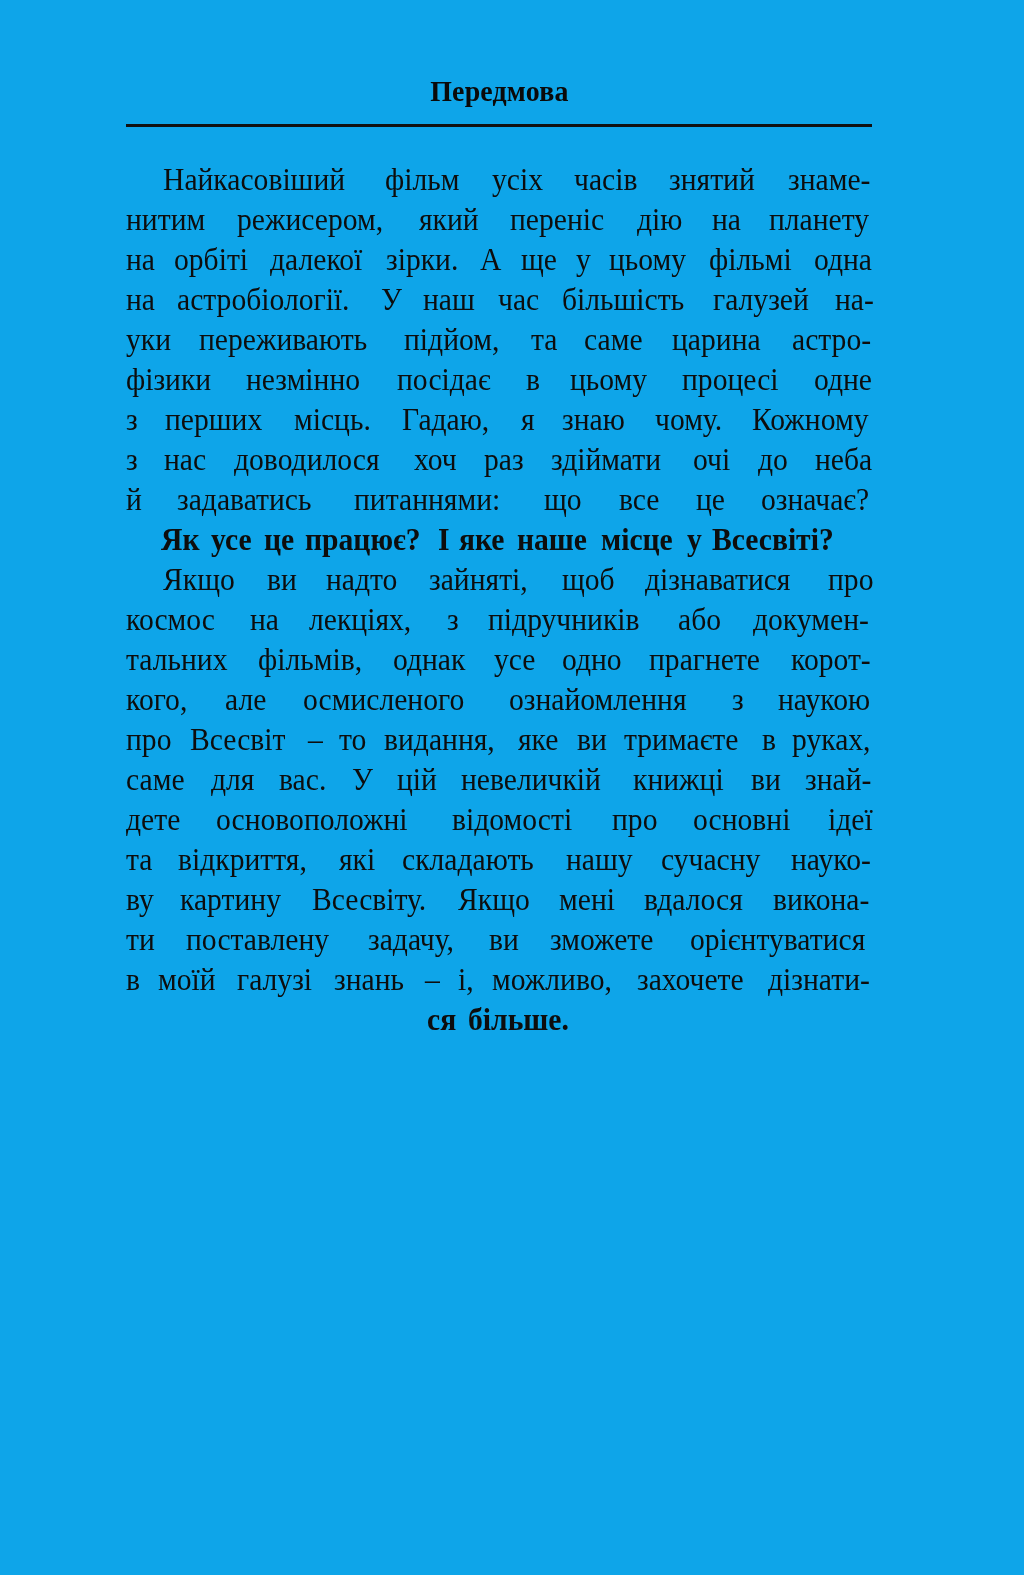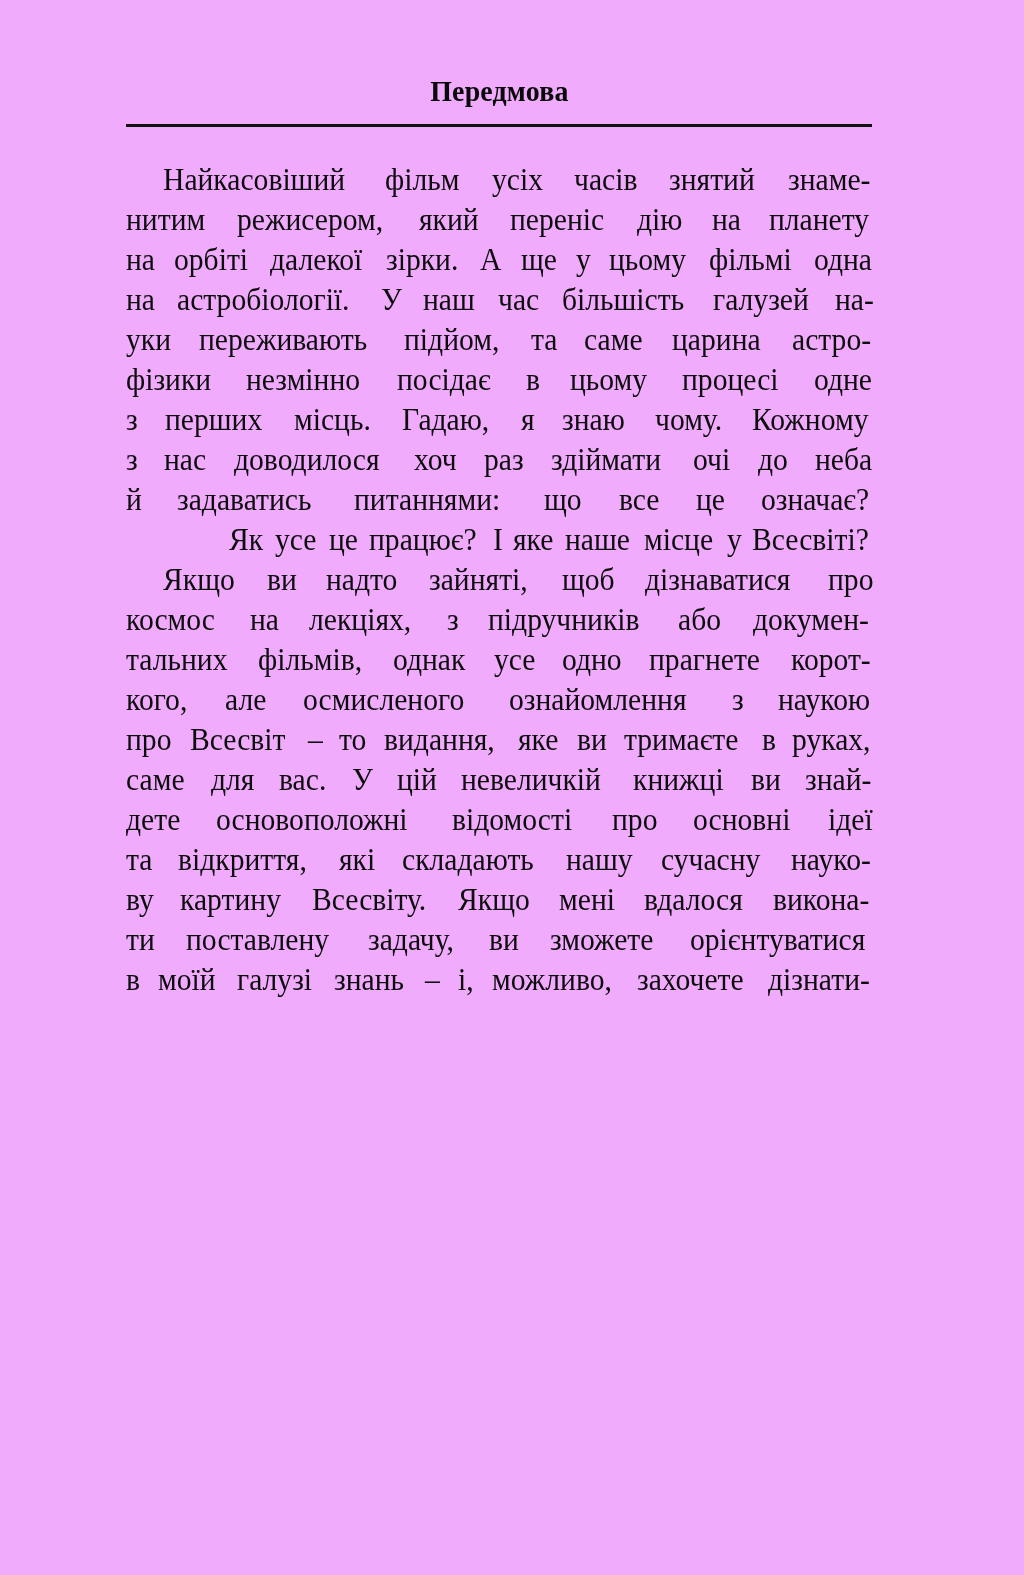--- a/index.html
+++ b/index.html
@@ -7,21 +7,21 @@
     margin: 0;
     padding: 0;
     background: #ffffff;
   }
 
   .page {
     position: relative;
     width: 1024px;
     height: 1575px;
     margin: 0 auto;
-    background: #f0abfc;
+    background: #0ea5e9;
     overflow: hidden;
     font-family: "Liberation Serif", "DejaVu Serif", serif;
     color: #0d0d0d;
   }
 
   
   .page-header {
     position: absolute;
     left: 126px;
     top: 74px;
@@ -82,21 +82,22 @@
     transform-origin: left center;
   }
 
   
   .line.just {
     justify-content: space-between;
   }
 
   
   .line.flush {
-    justify-content: flex-end;
+    justify-content: center;
+    font-weight: bold;
   }
 
   .line.flush > .w + .w {
     margin-left: 0.30em;
   }
 
   
   .line.indent {
     padding-left: 37px;
     width: 713px;
@@ -136,16 +137,17 @@
         <div class="line just"><span class="w">космос</span><span class="w">на</span><span class="w">лекціях,</span><span class="w">з</span><span class="w">підручників</span><span class="w">або</span><span class="w">докумен-</span></div>
         <div class="line just tight"><span class="w">тальних</span><span class="w">фільмів,</span><span class="w">однак</span><span class="w">усе</span><span class="w">одно</span><span class="w">прагнете</span><span class="w">корот-</span></div>
         <div class="line just"><span class="w">кого,</span><span class="w">але</span><span class="w">осмисленого</span><span class="w">ознайомлення</span><span class="w">з</span><span class="w">наукою</span></div>
         <div class="line just tight"><span class="w">про</span><span class="w">Всесвіт</span><span class="w">–</span><span class="w">то</span><span class="w">видання,</span><span class="w">яке</span><span class="w">ви</span><span class="w">тримаєте</span><span class="w">в</span><span class="w">руках,</span></div>
         <div class="line just"><span class="w">саме</span><span class="w">для</span><span class="w">вас.</span><span class="w">У</span><span class="w">цій</span><span class="w">невеличкій</span><span class="w">книжці</span><span class="w">ви</span><span class="w">знай-</span></div>
         <div class="line just"><span class="w">дете</span><span class="w">основоположні</span><span class="w">відомості</span><span class="w">про</span><span class="w">основні</span><span class="w">ідеї</span></div>
         <div class="line just tight"><span class="w">та</span><span class="w">відкриття,</span><span class="w">які</span><span class="w">складають</span><span class="w">нашу</span><span class="w">сучасну</span><span class="w">науко-</span></div>
         <div class="line just"><span class="w">ву</span><span class="w">картину</span><span class="w">Всесвіту.</span><span class="w">Якщо</span><span class="w">мені</span><span class="w">вдалося</span><span class="w">викона-</span></div>
         <div class="line just"><span class="w">ти</span><span class="w">поставлену</span><span class="w">задачу,</span><span class="w">ви</span><span class="w">зможете</span><span class="w">орієнтуватися</span></div>
         <div class="line just tight"><span class="w">в</span><span class="w">моїй</span><span class="w">галузі</span><span class="w">знань</span><span class="w">–</span><span class="w">і,</span><span class="w">можливо,</span><span class="w">захочете</span><span class="w">дізнати-</span></div>
+        <div class="line flush"><span class="w">ся</span><span class="w">більше.</span></div>
       </div>
   </div>
 
 </div>
 
 </body></html>

